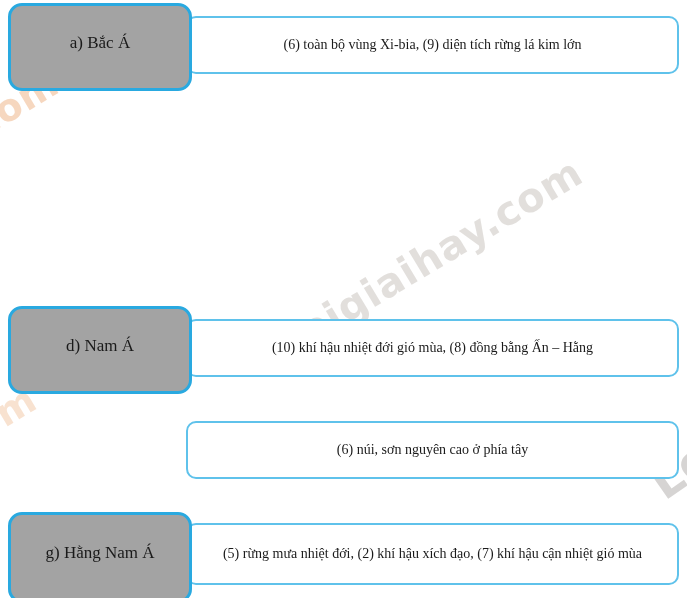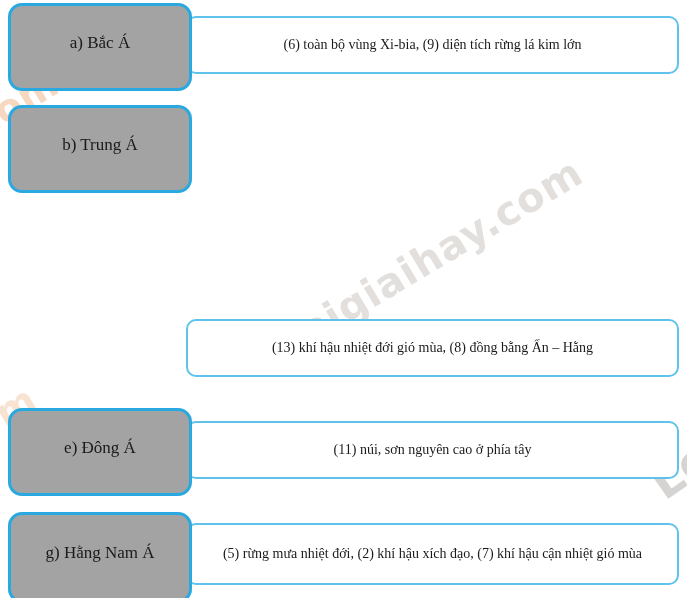--- a/index.html
+++ b/index.html
@@ -140,40 +140,37 @@
   <div class="row row-1">
     <div class="right-box">
       <span class="desc">(6) toàn bộ vùng Xi-bia, (9) diện tích rừng lá kim lớn</span>
     </div>
     <div class="left-box">
       <span class="region-label">a) Bắc Á</span>
     </div>
   </div>
 
   <div class="row row-2">
-    <div class="left-box">
-      <span class="region-label">b) Trung Á</span>
-    </div>
   </div>
 
   <div class="row row-3">
   </div>
 
   <div class="row row-4">
     <div class="right-box">
-      <span class="desc">(13) khí hậu nhiệt đới gió mùa, (8) đồng bằng Ấn – Hằng</span>
+      <span class="desc">(10) khí hậu nhiệt đới gió mùa, (8) đồng bằng Ấn – Hằng</span>
+    </div>
+    <div class="left-box">
+      <span class="region-label">d) Nam Á</span>
     </div>
   </div>
 
   <div class="row row-5">
     <div class="right-box">
-      <span class="desc">(11) núi, sơn nguyên cao ở phía tây</span>
-    </div>
-    <div class="left-box">
-      <span class="region-label">e) Đông Á</span>
+      <span class="desc">(6) núi, sơn nguyên cao ở phía tây</span>
     </div>
   </div>
 
   <div class="row row-6">
     <div class="right-box">
       <span class="desc">(5) rừng mưa nhiệt đới, (2) khí hậu xích đạo, (7) khí hậu cận nhiệt gió mùa</span>
     </div>
     <div class="left-box">
       <span class="region-label">g) Hằng Nam Á</span>
     </div>

